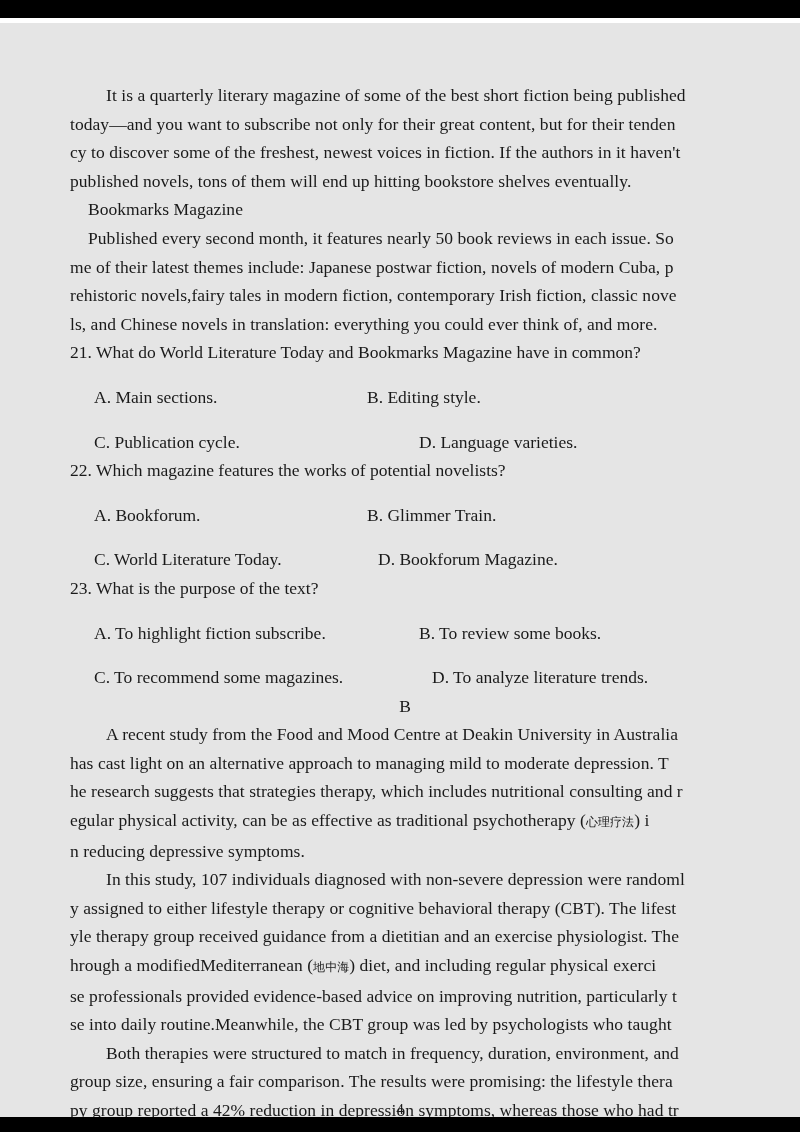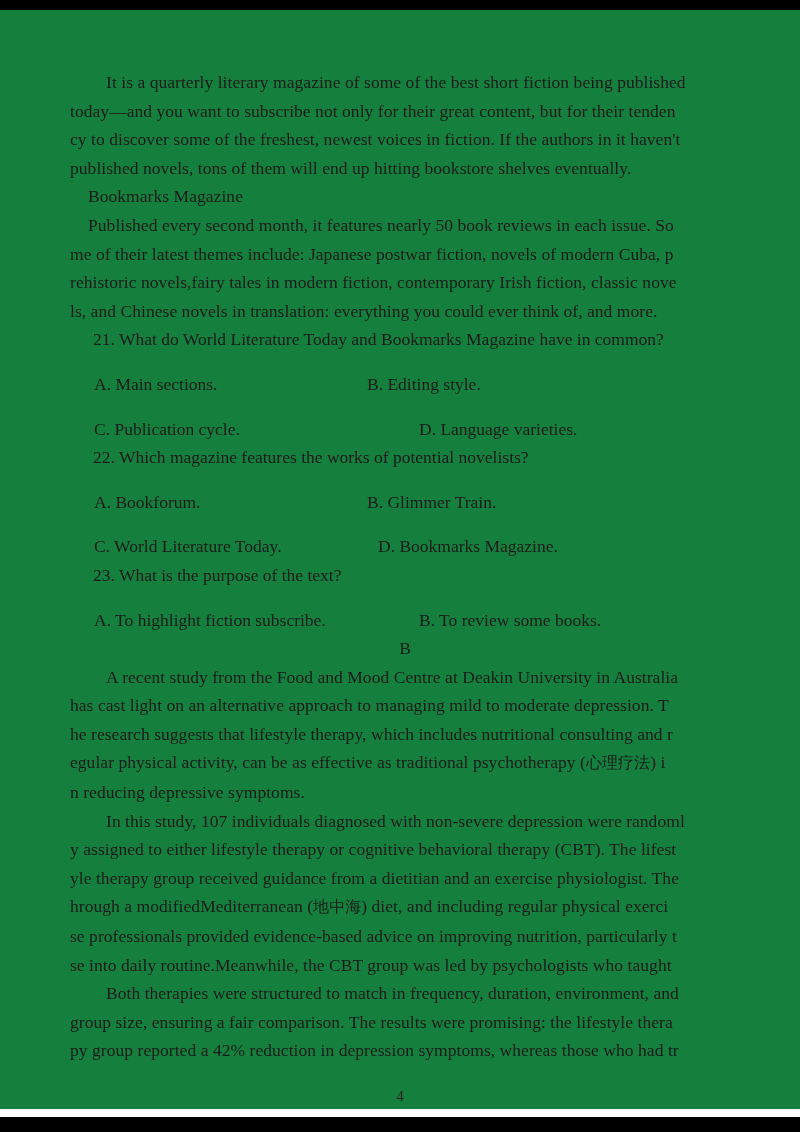--- a/index.html
+++ b/index.html
@@ -20,25 +20,25 @@
     position: absolute;
     left: 0;
     width: 800px;
     background: #000000;
   }
   .scan-band.top { top: 0; height: 18px; }
   .scan-band.bottom { top: 1117px; height: 15px; }
 
   .page {
     position: absolute;
-    top: 10px;
+    top: 23px;
     left: 0;
     width: 800px;
     height: 1099px;
-    background: #15803d;
+    background: #e5e5e5;
   }
 
   .content {
     position: absolute;
     top: 58px;
     left: 70px;
     width: 660px;
   }
 
   
@@ -55,42 +55,41 @@
     font-size: 17.5px;
     line-height: 28.6px;
     text-align: center;
     padding-left: 10px;
   }
 
   .question {
     font-size: 17.5px;
     line-height: 28.6px;
     white-space: pre;
-    margin-left: 23px;
   }
 
   .options-row {
     position: relative;
     height: 28.6px;
     font-size: 17.5px;
     line-height: 28.6px;
     margin-top: 16px;
   }
   .opt {
     position: absolute;
     top: 0;
     white-space: pre;
   }
   .opt.col-left { left: 24px; }
   .opt.col-right-a { left: 297px; }
   .opt.col-right-b { left: 308px; }
   .opt.col-right-c { left: 349px; text-align: right; }
   .opt.col-right-d { left: 362px; }
 
-  .cjk { font-family: "DejaVu Sans", sans-serif; font-size: 16px; }
+  .cjk { font-family: "DejaVu Sans", sans-serif; font-size: 12px; }
 
   .page-number {
     position: absolute;
     top: 1078px;
     left: 0;
     width: 800px;
     text-align: center;
     font-size: 15px;
     font-family: "Liberation Serif", serif;
   }
@@ -132,38 +131,42 @@
     </div>
 
     <div>
       <div class="question">22. Which magazine features the works of potential novelists?</div>
       <div class="options-row">
         <span class="opt col-left">A. Bookforum.</span>
         <span class="opt col-right-a">B. Glimmer Train.</span>
       </div>
       <div class="options-row">
         <span class="opt col-left">C. World Literature Today.</span>
-        <span class="opt col-right-b">D. Bookmarks Magazine.</span>
+        <span class="opt col-right-b">D. Bookforum Magazine.</span>
       </div>
     </div>
 
     <div>
       <div class="question">23. What is the purpose of the text?</div>
       <div class="options-row">
         <span class="opt col-left">A. To highlight fiction subscribe.</span>
         <span class="opt col-right-c">B. To review some books.</span>
       </div>
+      <div class="options-row">
+        <span class="opt col-left">C. To recommend some magazines.</span>
+        <span class="opt col-right-d">D. To analyze literature trends.</span>
+      </div>
     </div>
 
     <div class="section-label">B</div>
 
     <div>
       <div class="line indent">A recent study from the Food and Mood Centre at Deakin University in Australia</div>
       <div class="line">has cast light on an alternative approach to managing mild to moderate depression. T</div>
-      <div class="line">he research suggests that lifestyle therapy, which includes nutritional consulting and r</div>
+      <div class="line">he research suggests that strategies therapy, which includes nutritional consulting and r</div>
       <div class="line"><span>egular physical activity, can be as effective as traditional psychotherapy (</span><span class="cjk">心理疗法</span><span>) i</span></div>
       <div class="line">n reducing depressive symptoms.</div>
     </div>
 
     <div>
       <div class="line indent">In this study, 107 individuals diagnosed with non-severe depression were randoml</div>
       <div class="line">y assigned to either lifestyle therapy or cognitive behavioral therapy (CBT). The lifest</div>
       <div class="line">yle therapy group received guidance from a dietitian and an exercise physiologist. The</div>
       <div class="line"><span>hrough a modifiedMediterranean (</span><span class="cjk">地中海</span><span>) diet, and including regular physical exerci</span></div>
       <div class="line">se professionals provided evidence-based advice on improving nutrition, particularly t</div>

